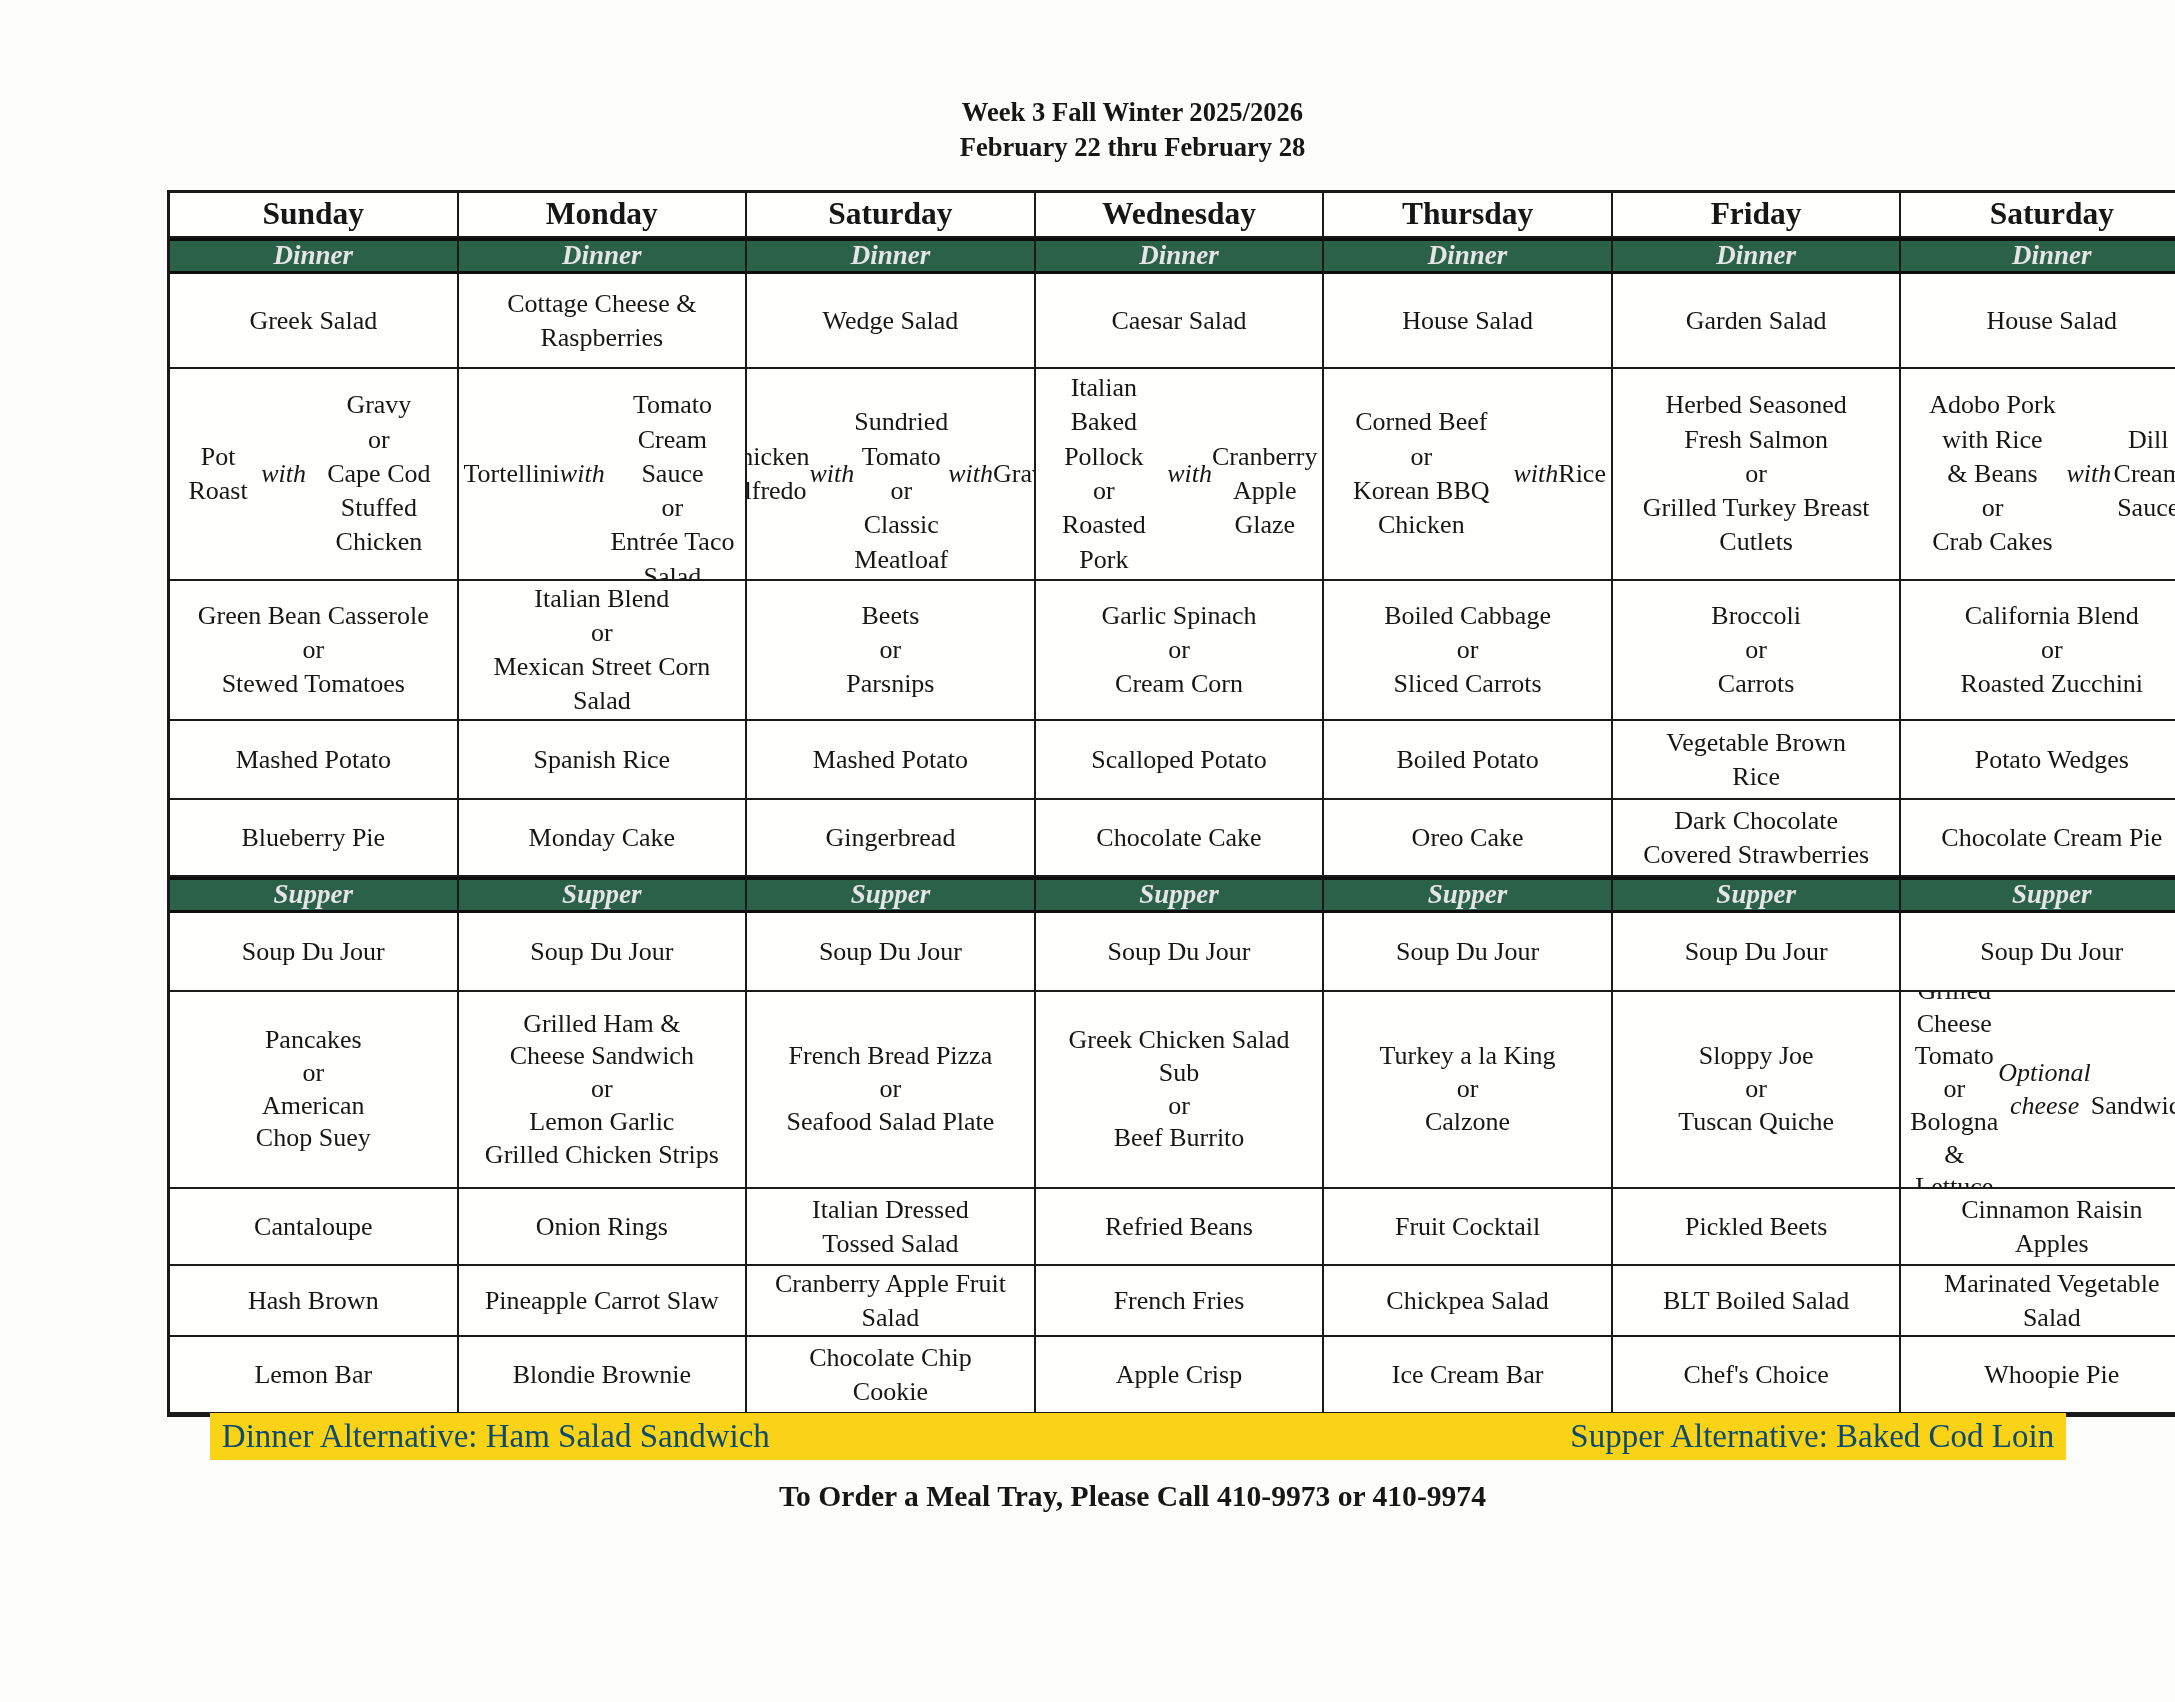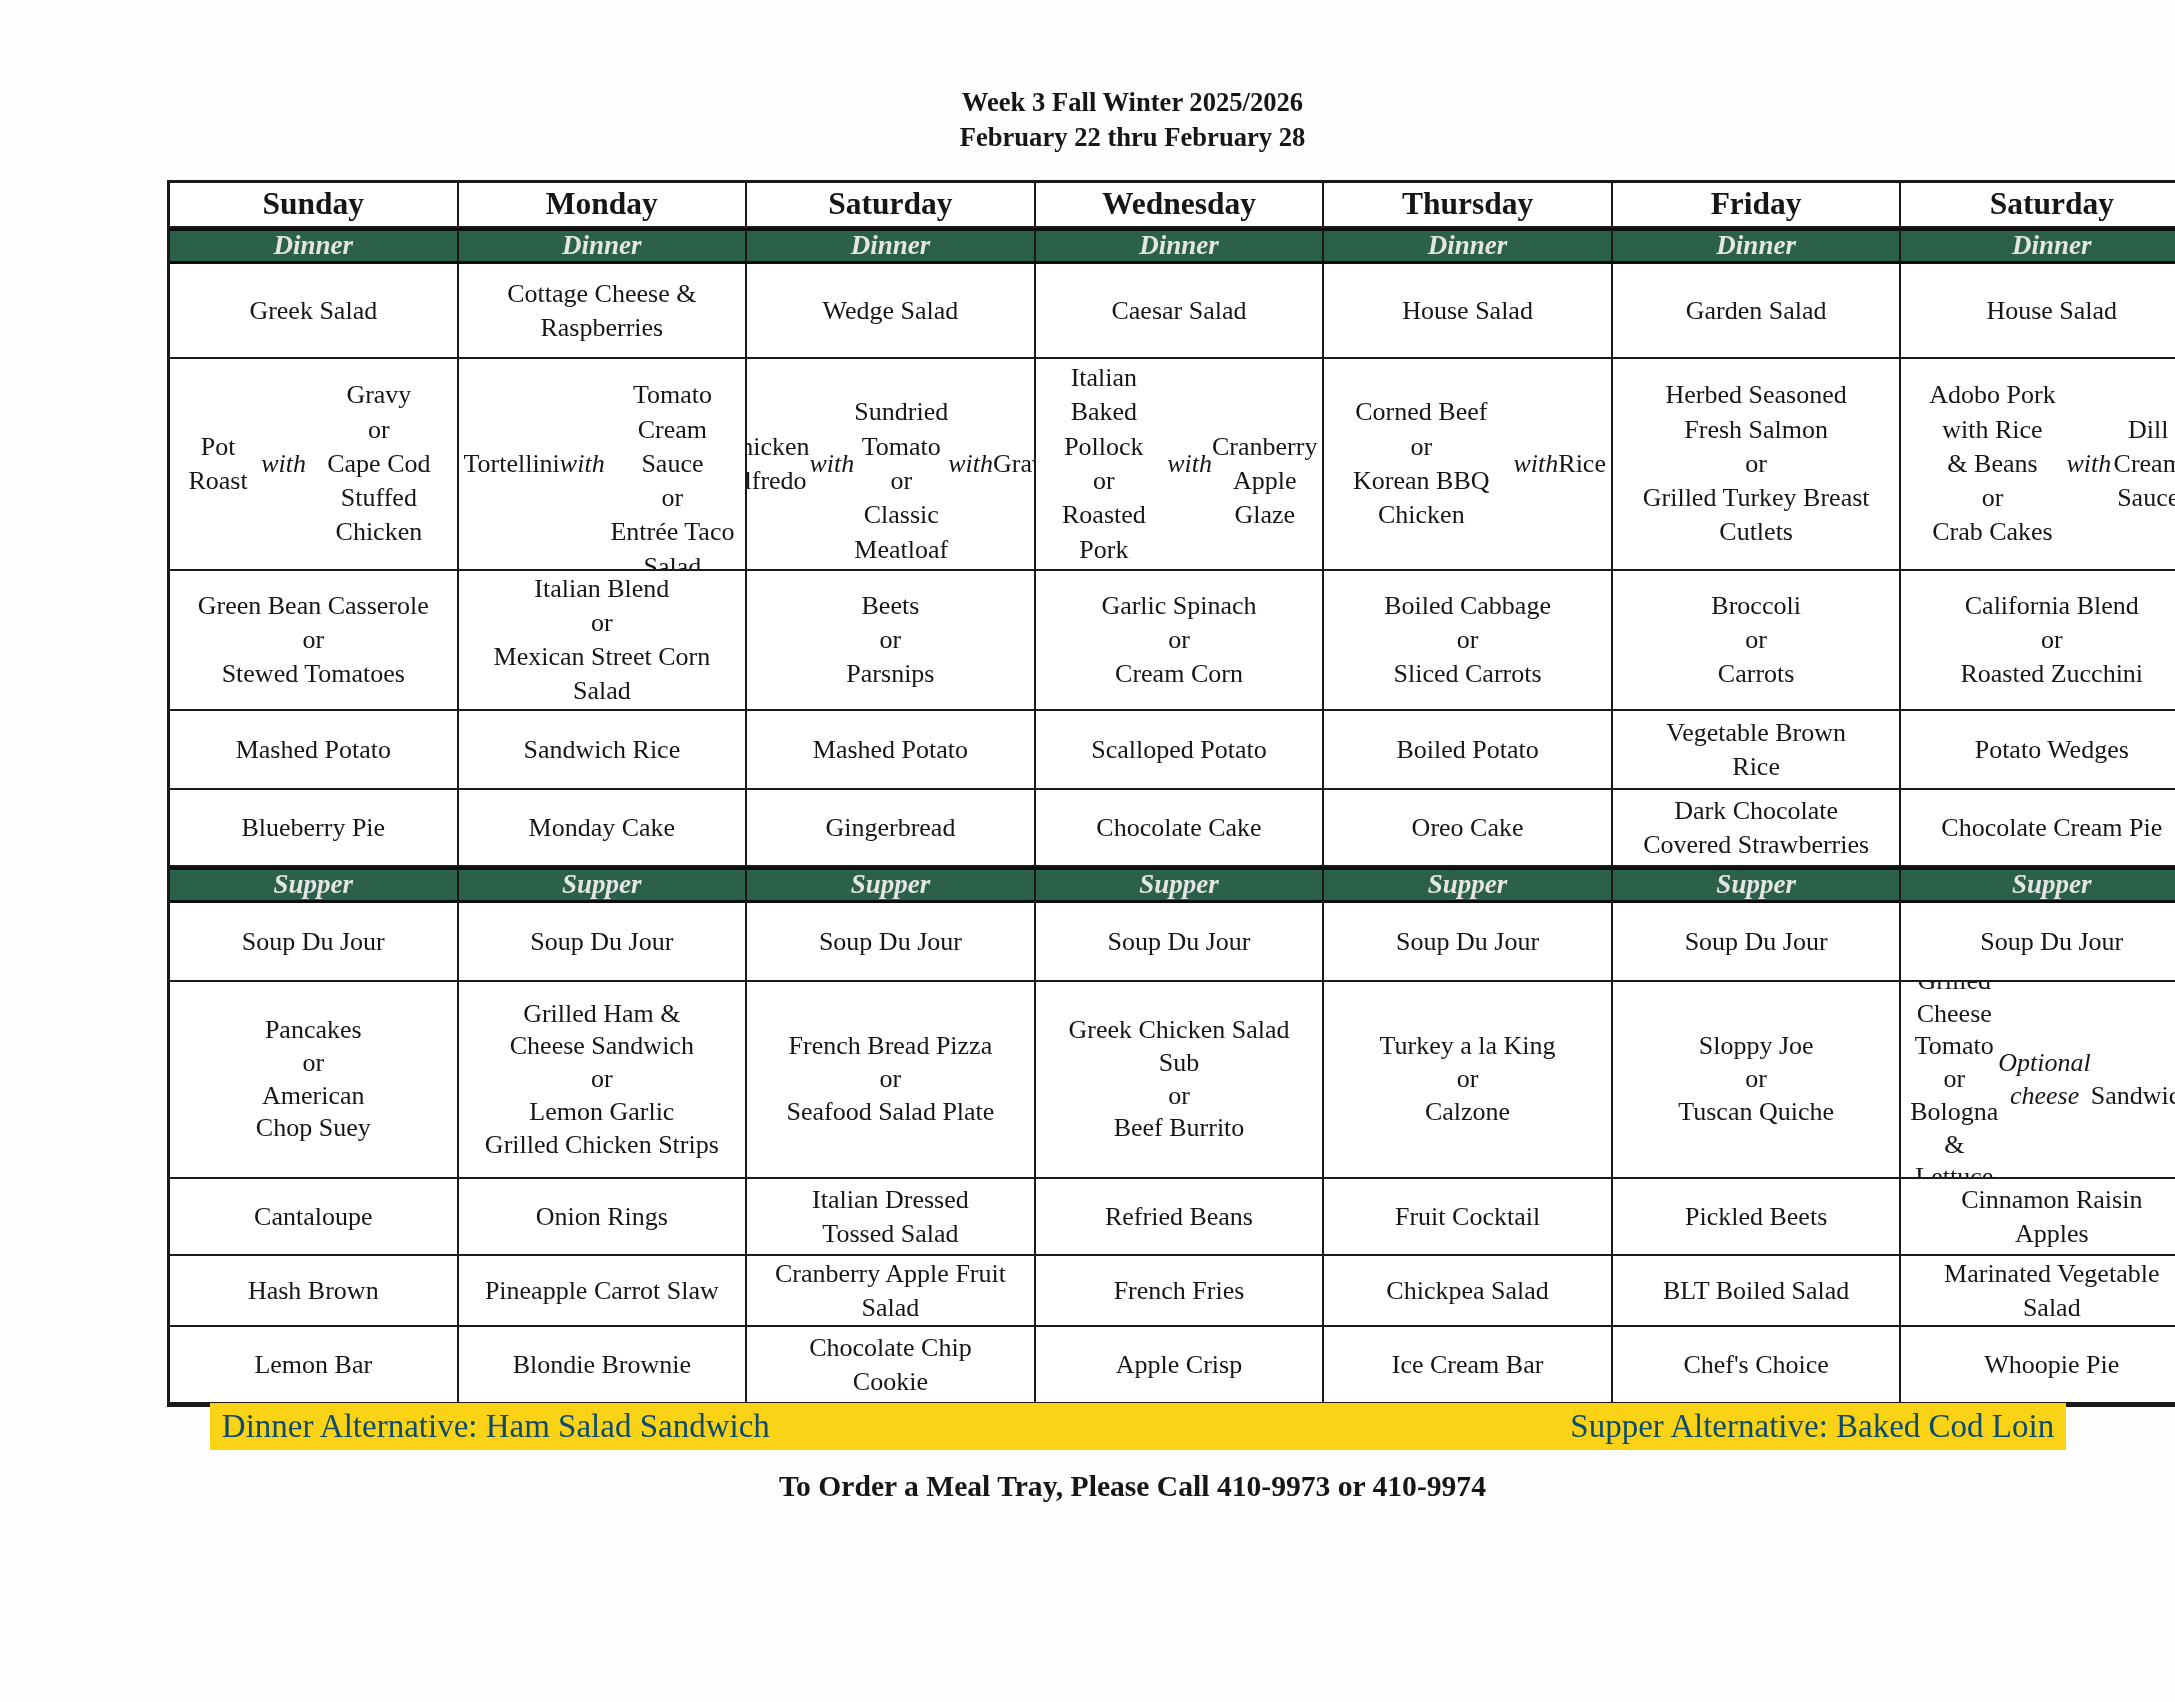--- a/index.html
+++ b/index.html
@@ -10,21 +10,21 @@
   }
   html,body{margin:0;padding:0;}
   body{
     width:2175px;height:1702px;
     background:#fdfdfc;
     font-family:"Liberation Serif","DejaVu Serif",serif;
     color:var(--ink);
     position:relative;
     overflow:hidden;
   }
-  .page{position:absolute;inset:0;}
+  .page{position:absolute;inset:0;margin-top:10px;}
   .title-block{
     position:absolute;left:167px;top:85px;width:1931px;
     text-align:center;font-weight:bold;font-size:26.6px;line-height:1.3;
   }
   .menu-table{
     position:absolute;left:167px;top:180px;width:2026px;
     display:grid;
     grid-template-columns:repeat(7,1fr);
     grid-template-rows:45px 36px 95px 212px 140px 79px 77px 36px 79px 197px 77px 71px 77px;
     border:3px solid var(--line);
@@ -107,21 +107,21 @@
       <div class="cell menu-item row-dinner_entree">Herbed Seasoned<br>Fresh Salmon<br>or<br>Grilled Turkey Breast<br>Cutlets</div>
       <div class="cell menu-item row-dinner_entree">Adobo Pork with Rice<br>&amp; Beans<br>or<br>Crab Cakes<br><em>with</em> Dill Cream<br>Sauce</div>
       <div class="cell menu-item row-vegetable">Green Bean Casserole<br>or<br>Stewed Tomatoes</div>
       <div class="cell menu-item row-vegetable">Italian Blend<br>or<br>Mexican Street Corn<br>Salad</div>
       <div class="cell menu-item row-vegetable">Beets<br>or<br>Parsnips</div>
       <div class="cell menu-item row-vegetable">Garlic Spinach<br>or<br>Cream Corn</div>
       <div class="cell menu-item row-vegetable">Boiled Cabbage<br>or<br>Sliced Carrots</div>
       <div class="cell menu-item row-vegetable">Broccoli<br>or<br>Carrots</div>
       <div class="cell menu-item row-vegetable">California Blend<br>or<br>Roasted Zucchini</div>
       <div class="cell menu-item row-starch">Mashed Potato</div>
-      <div class="cell menu-item row-starch">Sandwich Rice</div>
+      <div class="cell menu-item row-starch">Spanish Rice</div>
       <div class="cell menu-item row-starch">Mashed Potato</div>
       <div class="cell menu-item row-starch">Scalloped Potato</div>
       <div class="cell menu-item row-starch">Boiled Potato</div>
       <div class="cell menu-item row-starch">Vegetable Brown<br>Rice</div>
       <div class="cell menu-item row-starch">Potato Wedges</div>
       <div class="cell menu-item row-dessert">Blueberry Pie</div>
       <div class="cell menu-item row-dessert">Monday Cake</div>
       <div class="cell menu-item row-dessert">Gingerbread</div>
       <div class="cell menu-item row-dessert">Chocolate Cake</div>
       <div class="cell menu-item row-dessert">Oreo Cake</div>

